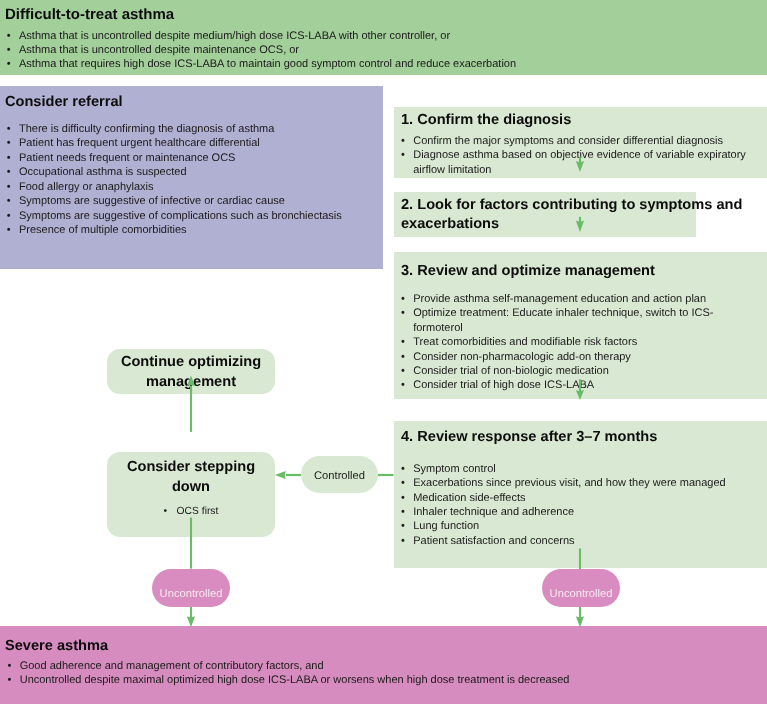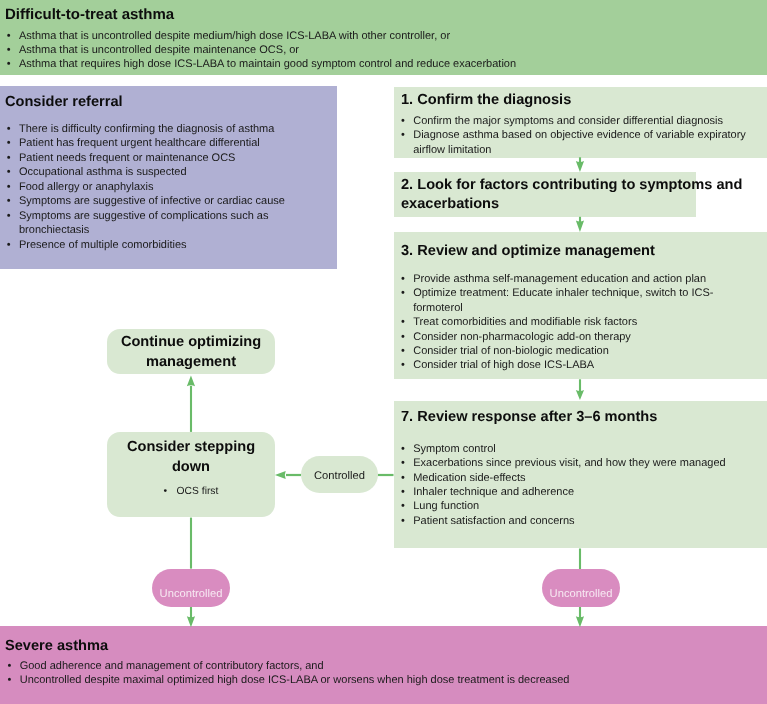--- a/index.html
+++ b/index.html
@@ -2,21 +2,21 @@
 <html><head>
 <meta charset="utf-8">
 <style>
   html,body{margin:0;padding:0;}
   *{-webkit-font-smoothing:antialiased;text-rendering:geometricPrecision;}
   body{width:767px;height:704px;background:#ffffff;position:relative;overflow:hidden;
        font-family:"Liberation Sans", sans-serif;-webkit-font-smoothing:antialiased;}
   .box{position:absolute;box-sizing:border-box;}
   .hdr-green{background:#a3cf9a;}
   .panel-purple{background:#b0b0d3;}
-  .panel-light{background:#d9e8d2;}
+  .panel-light{background:#d9e8d2;margin-top:20px;}
   .panel-pink{background:#d68cbf;}
   .ttl{font-weight:bold;color:#0d0d0d;font-size:14.6px;line-height:17.2px;margin:0;}
   .ttl-big{font-size:15px;}
   ul{margin:0;padding:0;list-style:none;}
   li{position:relative;color:#1a1a1a;font-size:11px;line-height:14.43px;padding-left:12.2px;}
   li>.bul{position:absolute;left:0;top:0;}
   .pill{position:absolute;box-sizing:border-box;display:flex;align-items:center;
         justify-content:center;border-radius:999px;}
   .pill-light{background:#d9e8d2;color:#1a1a1a;font-size:11.2px;padding-top:3px;}
   .pill-pink{background:#d98cc0;color:#f7e9f2;font-size:11.2px;padding-top:11px;}
@@ -27,21 +27,21 @@
 
 <div class="box hdr-green" style="left:0;top:0;width:767px;height:74.6px;">
   <div class="ttl ttl-big" style="position:absolute;left:5px;top:5.5px;">Difficult-to-treat asthma</div>
   <ul style="position:absolute;left:6.8px;top:28.6px;">
     <li><span class="bul">•</span><span class="txt">Asthma that is uncontrolled despite medium/high dose ICS-LABA with other controller, or</span></li>
     <li><span class="bul">•</span><span class="txt">Asthma that is uncontrolled despite maintenance OCS, or</span></li>
     <li><span class="bul">•</span><span class="txt">Asthma that requires high dose ICS-LABA to maintain good symptom control and reduce exacerbation</span></li>
   </ul>
 </div>
 
-<div class="box panel-purple" style="left:0;top:86px;width:337px;height:183px;">
+<div class="box panel-purple" style="left:0;top:86px;width:383px;height:183px;">
   <div class="ttl" style="position:absolute;left:5px;top:8.3px;">Consider referral</div>
   <ul id="referral-list" style="position:absolute;left:6.8px;top:36px;">
       <li><span class="bul">•</span><span class="txt">There is difficulty confirming the diagnosis of asthma</span></li>
       <li><span class="bul">•</span><span class="txt">Patient has frequent urgent healthcare differential</span></li>
       <li><span class="bul">•</span><span class="txt">Patient needs frequent or maintenance OCS</span></li>
       <li><span class="bul">•</span><span class="txt">Occupational asthma is suspected</span></li>
       <li><span class="bul">•</span><span class="txt">Food allergy or anaphylaxis</span></li>
       <li><span class="bul">•</span><span class="txt">Symptoms are suggestive of infective or cardiac cause</span></li>
       <li><span class="bul">•</span><span class="txt">Symptoms are suggestive of complications such as bronchiectasis</span></li>
       <li><span class="bul">•</span><span class="txt">Presence of multiple comorbidities</span></li>
@@ -66,21 +66,21 @@
       <li><span class="bul">•</span><span class="txt">Provide asthma self-management education and action plan</span></li>
       <li><span class="bul">•</span><span class="txt">Optimize treatment: Educate inhaler technique, switch to ICS-formoterol</span></li>
       <li><span class="bul">•</span><span class="txt">Treat comorbidities and modifiable risk factors</span></li>
       <li><span class="bul">•</span><span class="txt">Consider non-pharmacologic add-on therapy</span></li>
       <li><span class="bul">•</span><span class="txt">Consider trial of non-biologic medication</span></li>
       <li><span class="bul">•</span><span class="txt">Consider trial of high dose ICS-LABA</span></li>
     </ul>
 </div>
 
 <div class="box panel-light" style="left:394px;top:401.2px;width:373px;height:146.8px;">
-  <div class="ttl" style="position:absolute;left:7px;top:7.5px;">7. Review response after 3–6 months</div>
+  <div class="ttl" style="position:absolute;left:7px;top:7.5px;">4. Review response after 3–7 months</div>
   <ul id="step4-list" style="position:absolute;left:7px;top:40.5px;width:353px;">
       <li><span class="bul">•</span><span class="txt">Symptom control</span></li>
       <li><span class="bul">•</span><span class="txt">Exacerbations since previous visit, and how they were managed</span></li>
       <li><span class="bul">•</span><span class="txt">Medication side-effects</span></li>
       <li><span class="bul">•</span><span class="txt">Inhaler technique and adherence</span></li>
       <li><span class="bul">•</span><span class="txt">Lung function</span></li>
       <li><span class="bul">•</span><span class="txt">Patient satisfaction and concerns</span></li>
     </ul>
 </div>
 

